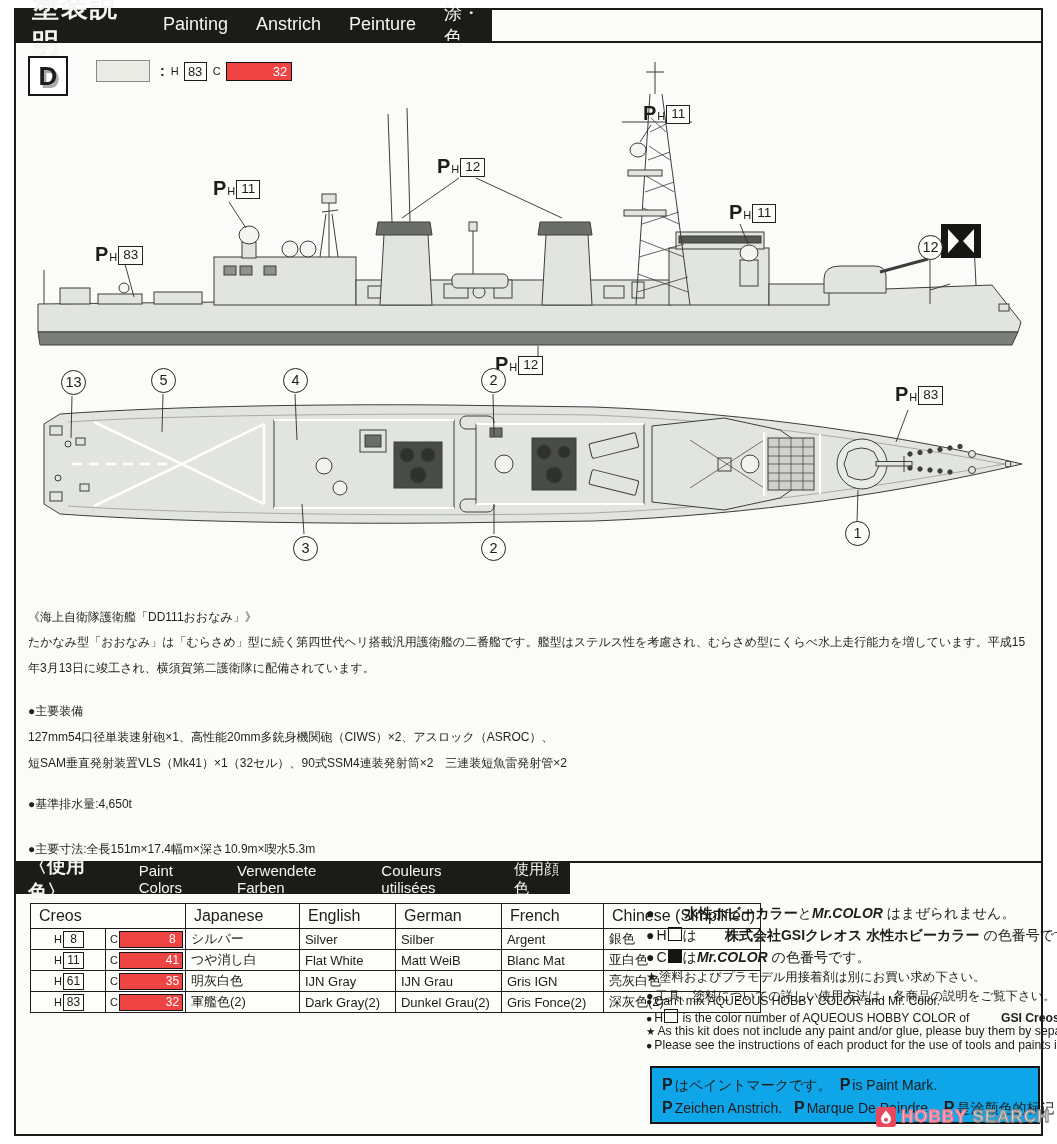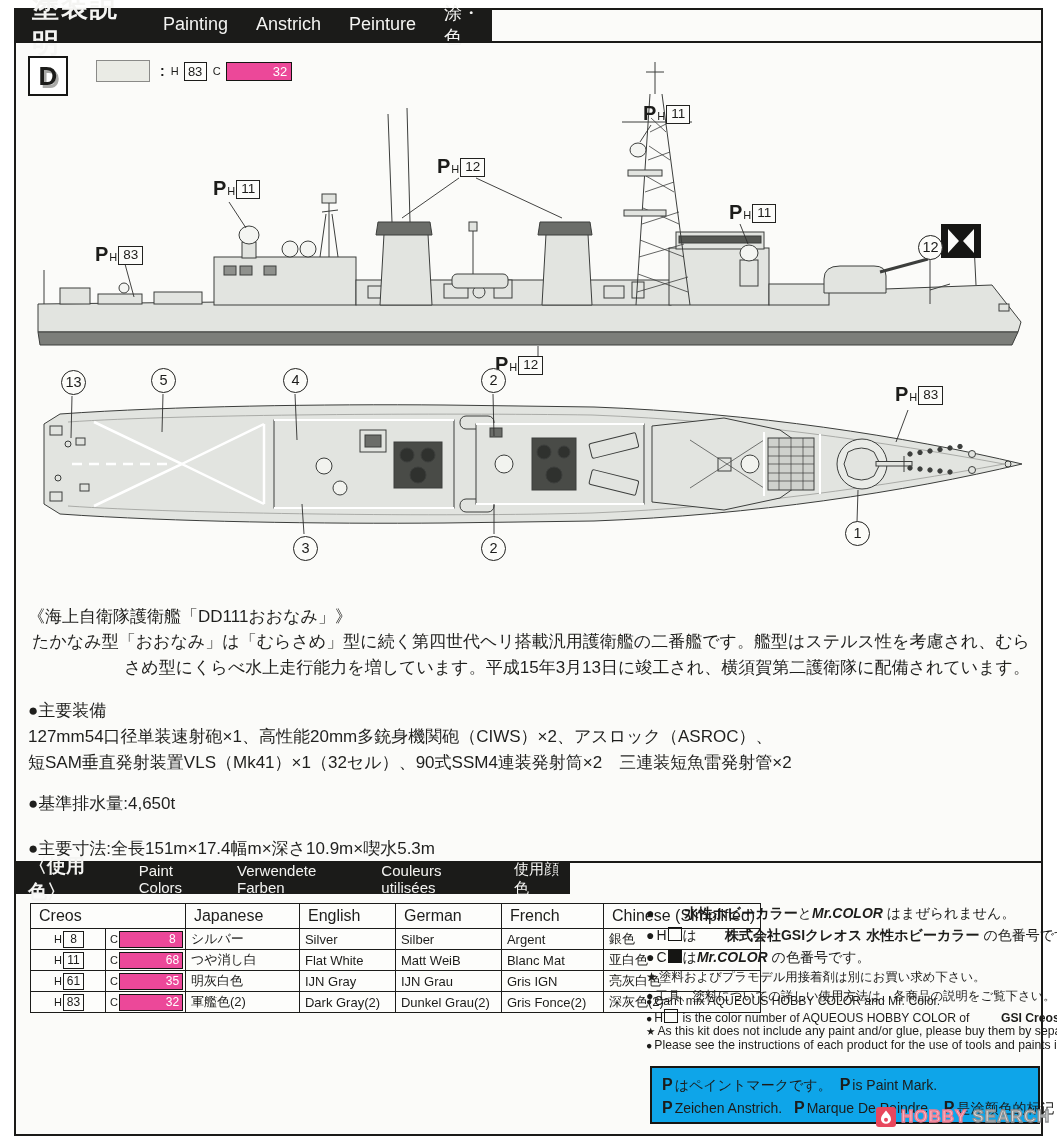--- a/index.html
+++ b/index.html
@@ -17,36 +17,36 @@
   
   .vletter-box{position:absolute;left:28px;top:56px;width:36px;height:36px;border:2px solid #161614;
                display:flex;align-items:center;justify-content:center;background:#fff;}
   .vletter{font-size:26px;font-weight:800;text-shadow:2.5px 2.5px 0 #a9a9a7;}
   .chip-row{position:absolute;left:96px;top:60px;display:flex;align-items:center;gap:4px;font-size:14px;}
   .chip{width:52px;height:20px;background:#eaebe5;border:1px solid #8a8a88;display:inline-block;}
   .chip-colon{margin-left:6px;font-weight:700;}
   .hb,.cb{display:inline-block;min-width:17px;height:17px;line-height:17px;text-align:center;
           font-size:13px;padding:0 2px;}
   .hb{border:1.3px solid #1b1b19;background:#fdfdfb;color:#1b1b19;}
-  .cb{background:#ec4899;color:#fff;border:1.3px solid #151513;padding-left:45px;}
+  .cb{background:#ef4444;color:#fff;border:1.3px solid #151513;padding-left:45px;}
   .tinyletter{font-size:11px;margin:0 1px 0 2px;}
   
   .art{position:absolute;pointer-events:none;}
   
   #callouts{position:absolute;left:0;top:0;width:1057px;height:1144px;pointer-events:none;}
   .pcall{position:absolute;display:flex;align-items:flex-start;}
   .pm{font-weight:900;font-size:20px;line-height:16px;letter-spacing:-1px;}
   .psub{font-size:11px;line-height:11px;margin:6px 1px 0 2px;}
   .pnum{border:1.3px solid #222220;background:#fcfcfa;font-size:13.5px;line-height:16px;height:17px;
         padding:0 4px;margin-top:0;}
   .circ{position:absolute;width:23px;height:23px;border:1.4px solid #222220;border-radius:50%;
         background:rgba(251,251,249,.85);font-size:14.5px;line-height:22px;text-align:center;}
   .decal-art{position:absolute;left:941px;top:224px;}
   
-  .jptext{position:absolute;left:28px;font-size:17px;line-height:26px;color:#1f1f1d;text-align:right;}
+  .jptext{position:absolute;left:28px;font-size:12px;line-height:26px;color:#1f1f1d;}
   
   table.ptable{position:absolute;left:30px;top:903px;border-collapse:collapse;background:#fdfdfb;}
   .ptable th,.ptable td{border:1.3px solid #1c1c1a;padding:0 5px;white-space:nowrap;}
   .ptable th{font-size:16px;font-weight:500;height:24px;text-align:left;padding-left:8px;}
   .ptable td{font-size:13px;height:20px;}
   .ptable td.creos{padding:0 2px;text-align:center;margin-left:12px;}
   .ptable td.cell{min-width:70px;}
   .ptable .w-jp{min-width:100px;} .ptable .w-en{min-width:82px;} .ptable .w-de{min-width:92px;}
   .ptable .w-fr{min-width:88px;} .ptable .w-cn{min-width:142px;}
   .ptable .hb,.ptable .cb{min-width:15px;height:15px;line-height:15px;font-size:12px;}
@@ -370,21 +370,21 @@
           <td class="cell creos"><span class="tinyletter">H</span><span class="hb">8</span></td>
           <td class="cell creos"><span class="tinyletter">C</span><span class="cb">8</span></td>
           <td class="cell w-jp">シルバー</td>
           <td class="cell w-en">Silver</td>
           <td class="cell w-de">Silber</td>
           <td class="cell w-fr">Argent</td>
           <td class="cell w-cn">銀色</td>
         </tr>
         <tr>
           <td class="cell creos"><span class="tinyletter">H</span><span class="hb">11</span></td>
-          <td class="cell creos"><span class="tinyletter">C</span><span class="cb">68</span></td>
+          <td class="cell creos"><span class="tinyletter">C</span><span class="cb">41</span></td>
           <td class="cell w-jp">つや消し白</td>
           <td class="cell w-en">Flat White</td>
           <td class="cell w-de">Matt WeiB</td>
           <td class="cell w-fr">Blanc Mat</td>
           <td class="cell w-cn">亚白色</td>
         </tr>
         <tr>
           <td class="cell creos"><span class="tinyletter">H</span><span class="hb">61</span></td>
           <td class="cell creos"><span class="tinyletter">C</span><span class="cb">35</span></td>
           <td class="cell w-jp">明灰白色</td>

